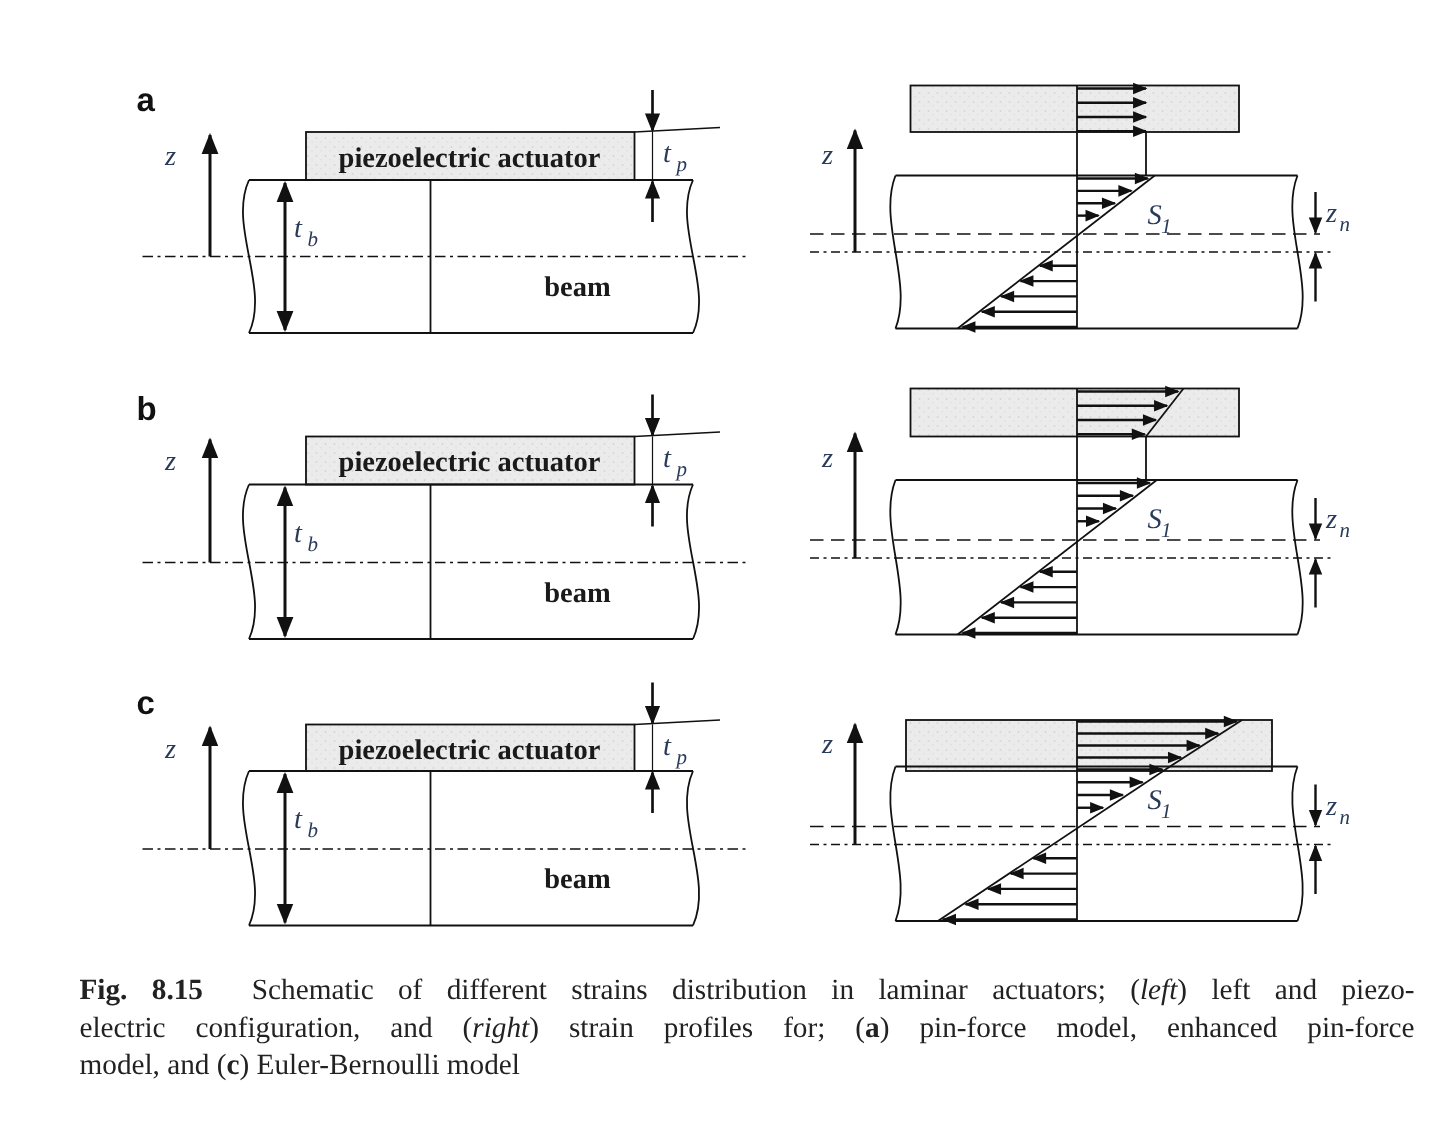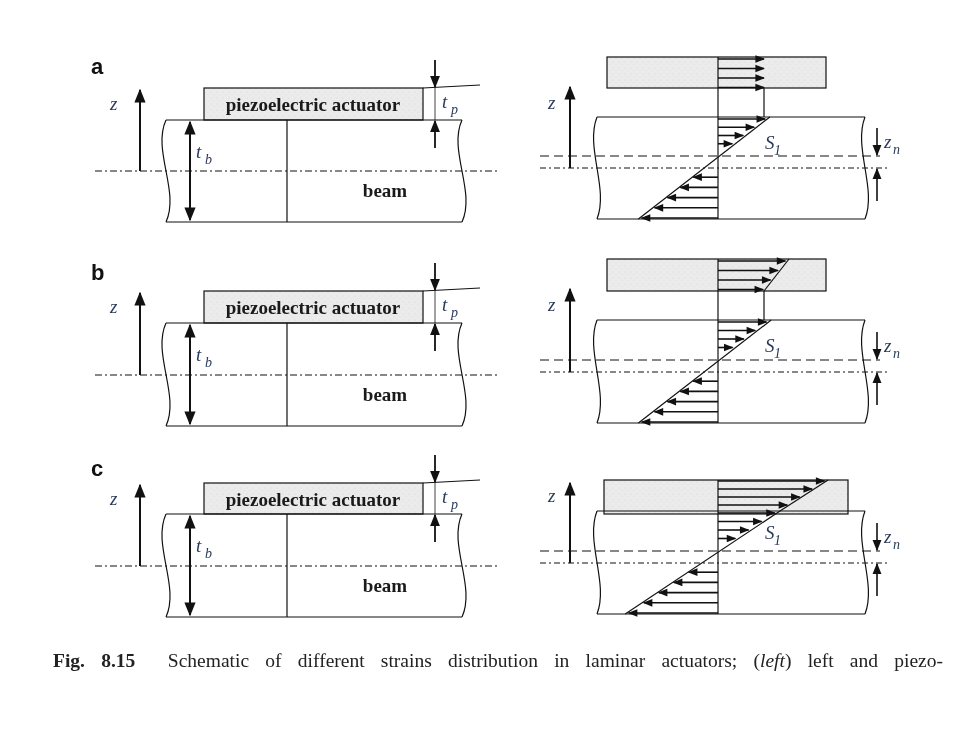--- a/index.html
+++ b/index.html
@@ -231,13 +231,15 @@
             <text x="884" y="543" class="sym">z</text>
             <text x="893" y="549" class="sub">n</text>
           </g>
         </g>
       </g>
     </g>
 </svg>
 
 <div class="caption">
   <span class="cap-line"><b>Fig. 8.15</b>&nbsp;&nbsp;<span>Schematic of different strains distribution in laminar actuators; (</span><i>left</i><span>) left and piezo-</span></span>
+  <span class="cap-line"><span>electric configuration, and (</span><i>right</i><span>) strain profiles for; (</span><b>a</b><span>) pin-force model, enhanced pin-force</span></span>
+  <span class="cap-line last"><span>model, and (</span><b>c</b><span>) Euler-Bernoulli model</span></span>
 </div>
 
 </body></html>

